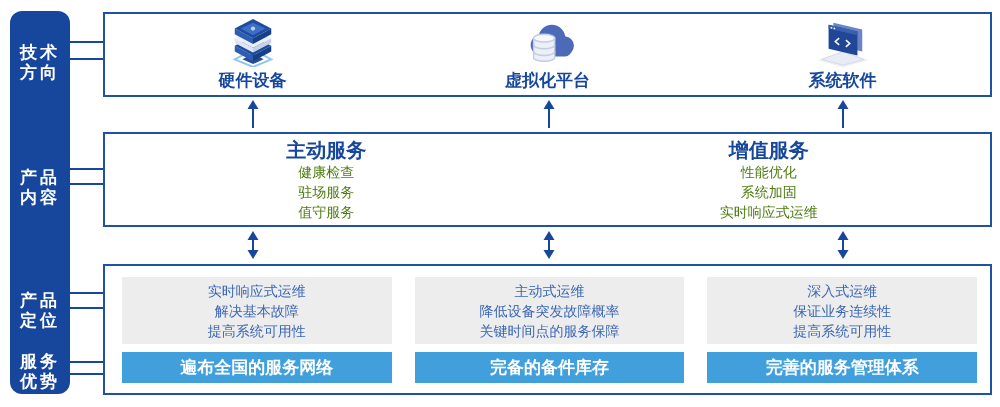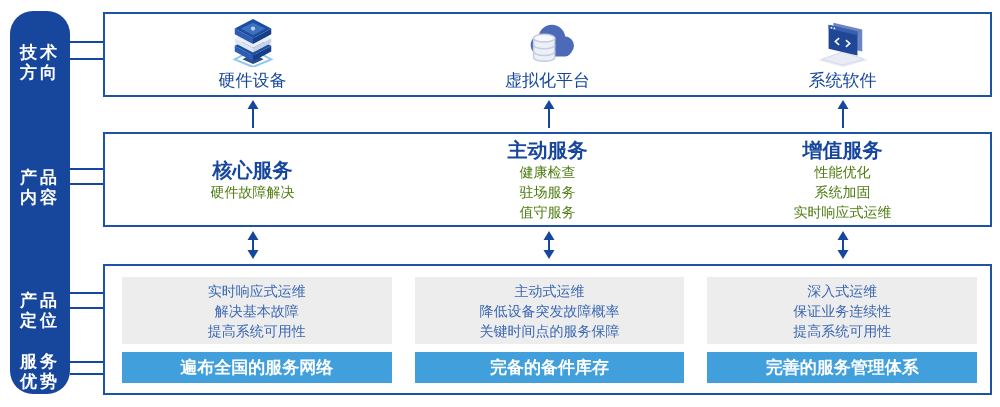--- a/index.html
+++ b/index.html
@@ -3,42 +3,42 @@
 <meta charset="utf-8">
 <style>
   html,body{margin:0;padding:0;background:#fff;}
   .canvas{
     position:relative;width:1000px;height:407px;background:#fff;
     font-family:"Liberation Sans","DejaVu Sans",sans-serif;overflow:hidden;
   }
   
   .sidebar{
     position:absolute;left:10px;top:11px;width:60px;height:383px;
-    background:#17479D;border-radius:23px;
+    background:#17479D;border-radius:12px;
   }
   .side-label{
     position:absolute;left:0;width:60px;text-align:center;
     color:#fff;font-weight:bold;font-size:17px;line-height:20px;
     letter-spacing:3px;white-space:pre-line;
   }
   .connector{position:absolute;height:2px;width:33px;left:70px;background:#17479D;}
   
   .box{
     position:absolute;left:103px;width:889px;box-sizing:border-box;
     border:2px solid #1E52A5;background:#fff;display:flex;
   }
   .top-box{top:12px;height:85px;}
   .mid-box{top:132px;height:95px;}
   .bot-box{top:264px;height:131px;padding:11px 13px 10px 17px;gap:23px;}
   
   .tech-item{
     flex:1;display:flex;flex-direction:column;align-items:center;
     justify-content:center;gap:2px;
   }
-  .tech-label{color:#17479D;font-weight:normal;font-size:17px;}
+  .tech-label{color:#17479D;font-weight:bold;font-size:17px;}
   
   .arrow{position:absolute;width:12px;height:28px;}
   
   .svc-col{
     flex:1;display:flex;flex-direction:column;align-items:center;
     justify-content:center;text-align:center;
   }
   .svc-heading{color:#17479D;font-weight:bold;font-size:20px;line-height:24px;}
   .svc-item{color:#4d7c0f;font-size:14px;line-height:20px;}
   
@@ -147,24 +147,20 @@
     <polygon points="6,0 11.5,9 0.5,9" fill="#17479D"></polygon>
       <rect x="5" y="8" width="2" height="20" fill="#17479D"></rect>
   </svg>
   <svg class="arrow" style="left:837px;top:100px" viewBox="0 0 12 28">
     <polygon points="6,0 11.5,9 0.5,9" fill="#17479D"></polygon>
       <rect x="5" y="8" width="2" height="20" fill="#17479D"></rect>
   </svg>
 
   <section class="box mid-box">
     <div class="svc-col">
-      <div class="svc-heading">核心服务</div>
-      <div class="svc-item">硬件故障解决</div>
-    </div>
-    <div class="svc-col">
       <div class="svc-heading">主动服务</div>
       <div class="svc-item">健康检查</div>
       <div class="svc-item">驻场服务</div>
       <div class="svc-item">值守服务</div>
     </div>
     <div class="svc-col">
       <div class="svc-heading">增值服务</div>
       <div class="svc-item">性能优化</div>
       <div class="svc-item">系统加固</div>
       <div class="svc-item">实时响应式运维</div>

